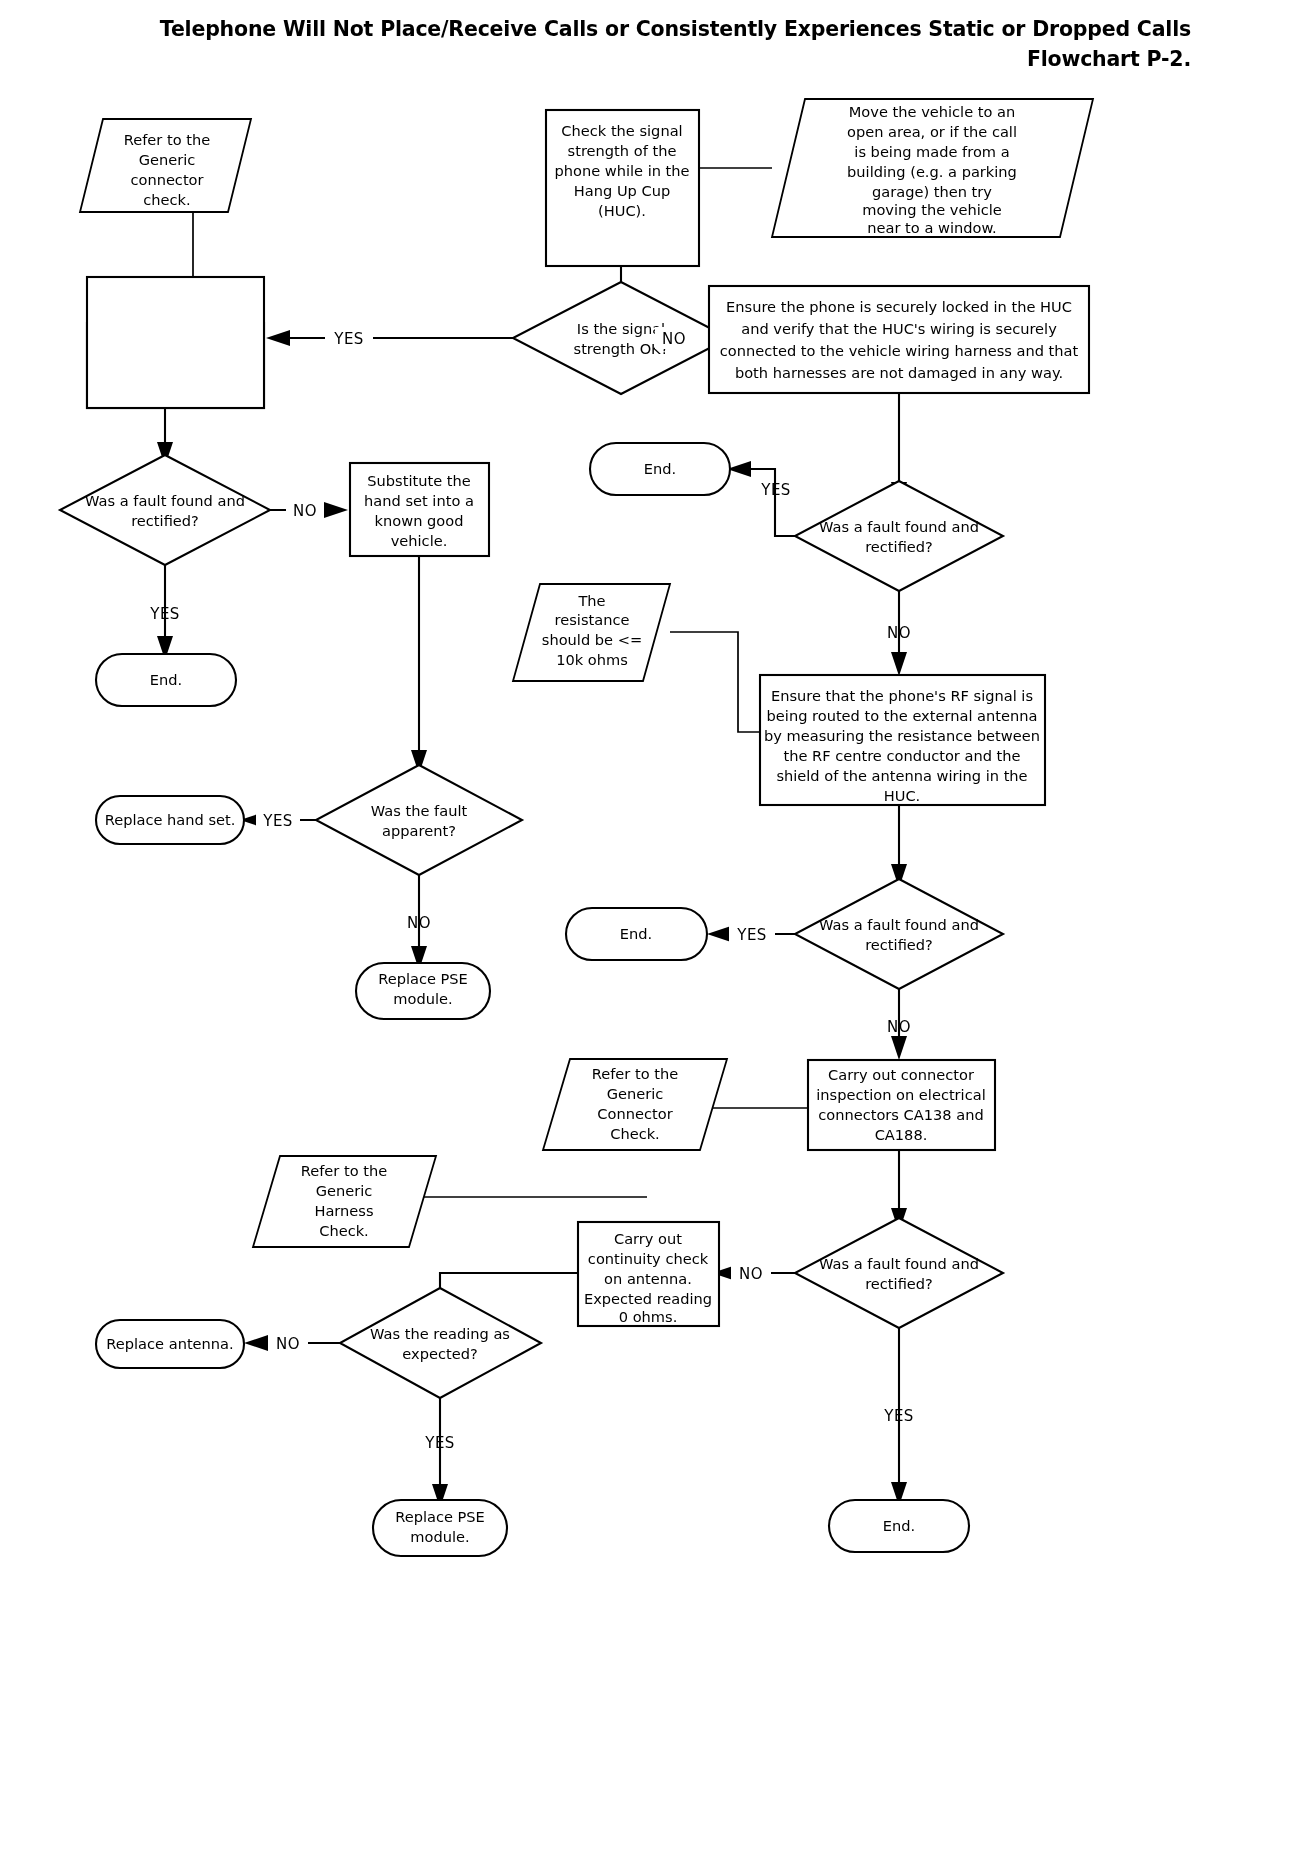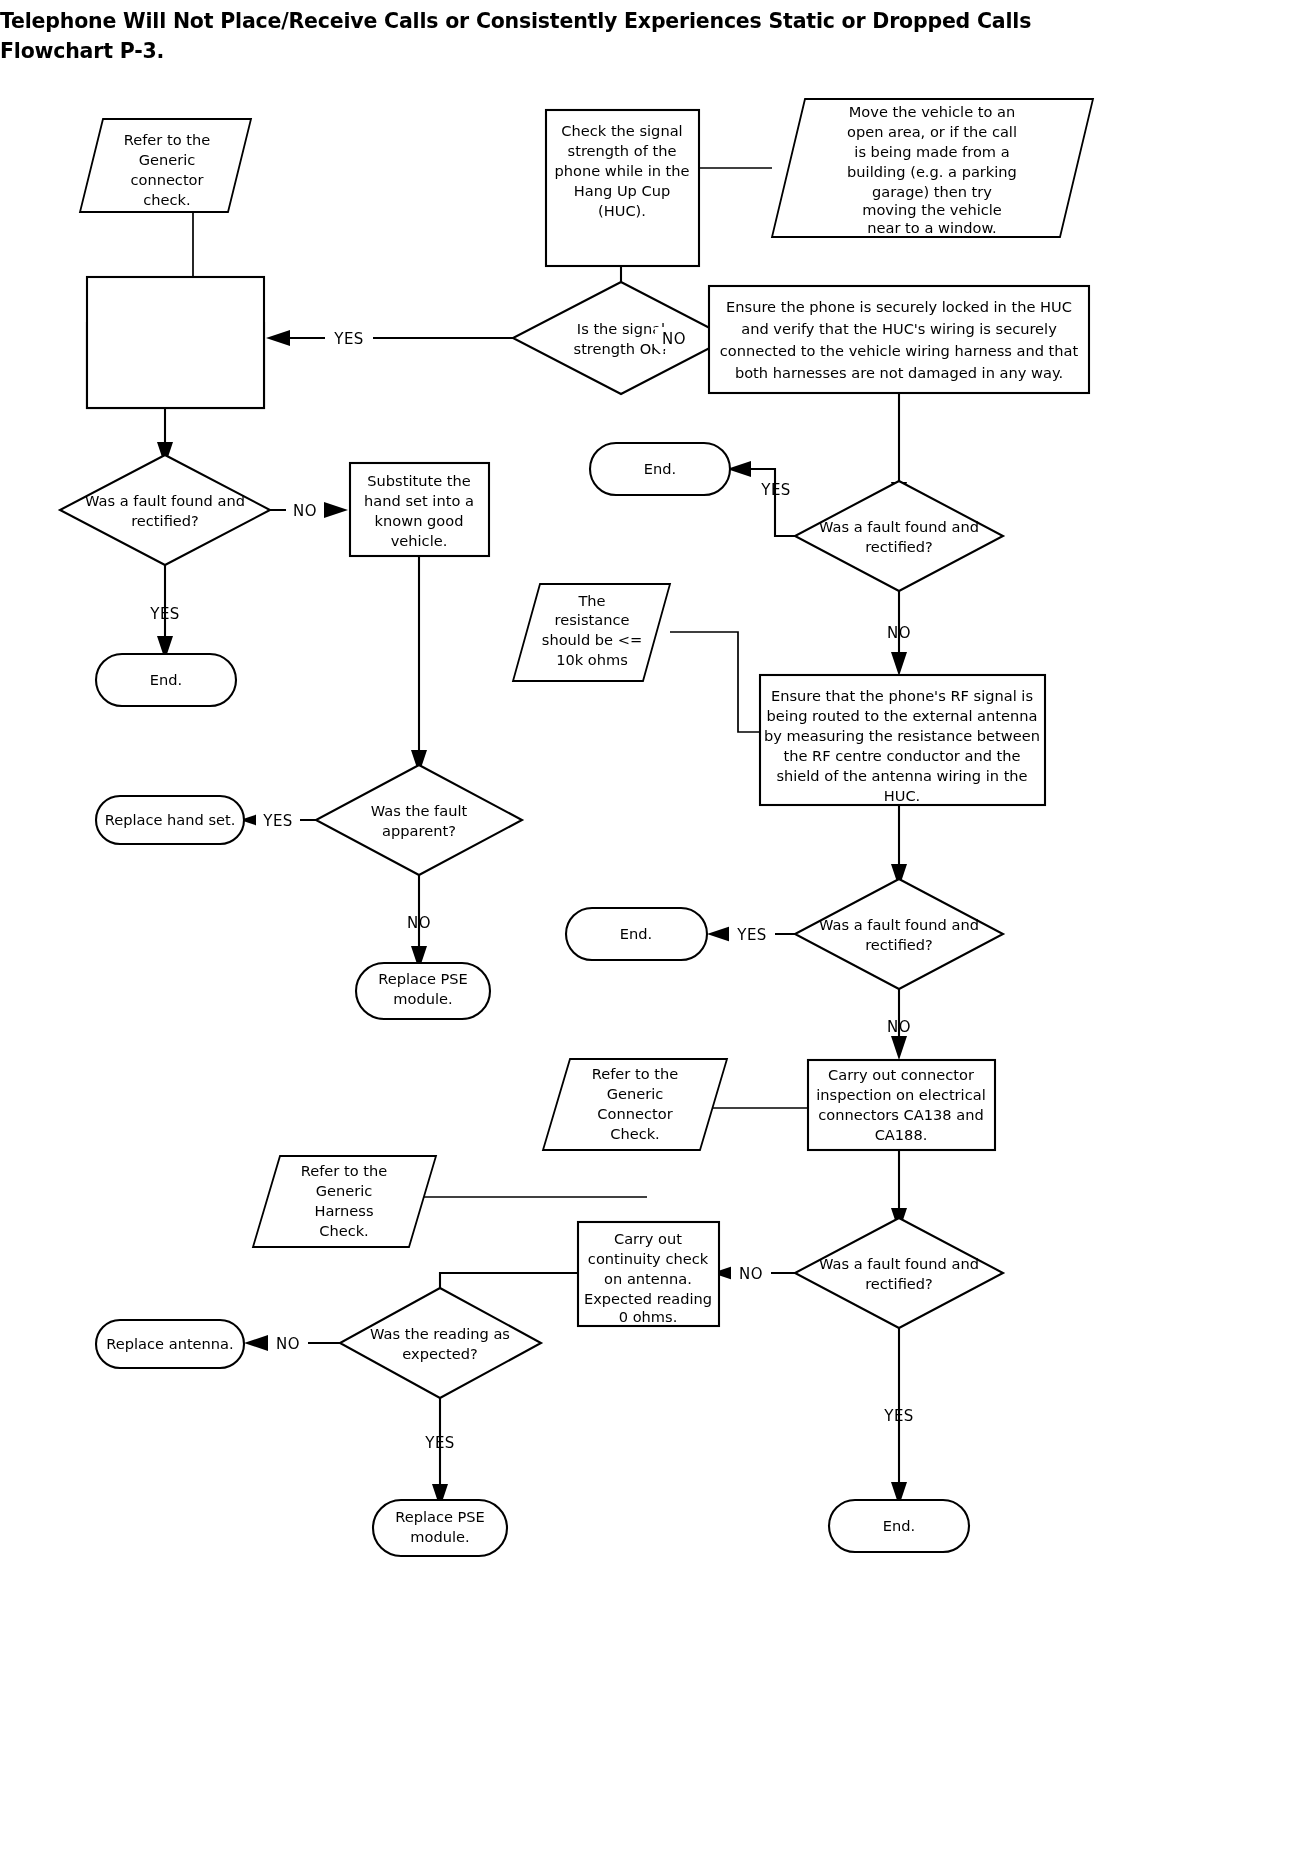--- a/index.html
+++ b/index.html
@@ -16,23 +16,23 @@
   }
   #page {
     position: relative;
     width: 1312px;
     height: 1858px;
     background: #ffffff;
   }
   #title-block {
     position: absolute;
     left: 0;
-    top: 6px;
+    top: 14px;
     width: 1191px;
-    text-align: left;
+    text-align: right;
   }
   .title-line {
     font-family: "DejaVu Sans", sans-serif;
     font-weight: bold;
     font-size: 20.5px;
     letter-spacing: -0.2px;
     line-height: 30px;
     color: #000;
     white-space: nowrap;
   }
@@ -82,21 +82,21 @@
     letter-spacing: 0.4px;
   }
 </style>
 </head>
 <body>
 
 <div id="page">
 
   <div id="title-block">
     <div class="title-line">Telephone Will Not Place/Receive Calls or Consistently Experiences Static or Dropped Calls</div>
-    <div class="title-line">Flowchart P-3.</div>
+    <div class="title-line">Flowchart P-2.</div>
   </div>
 
   <svg id="flow-svg" viewBox="0 0 1312 1858">
 
     <path class="conn thin" d="M 193 212 L 193 323"></path>
 
     <path class="conn" d="M 621 266 L 621 318"></path>
     <polygon class="arrowhead" points="621,334 613,310 629,310"></polygon>
 
     <path class="conn thin" d="M 772 168 L 621 168"></path>

